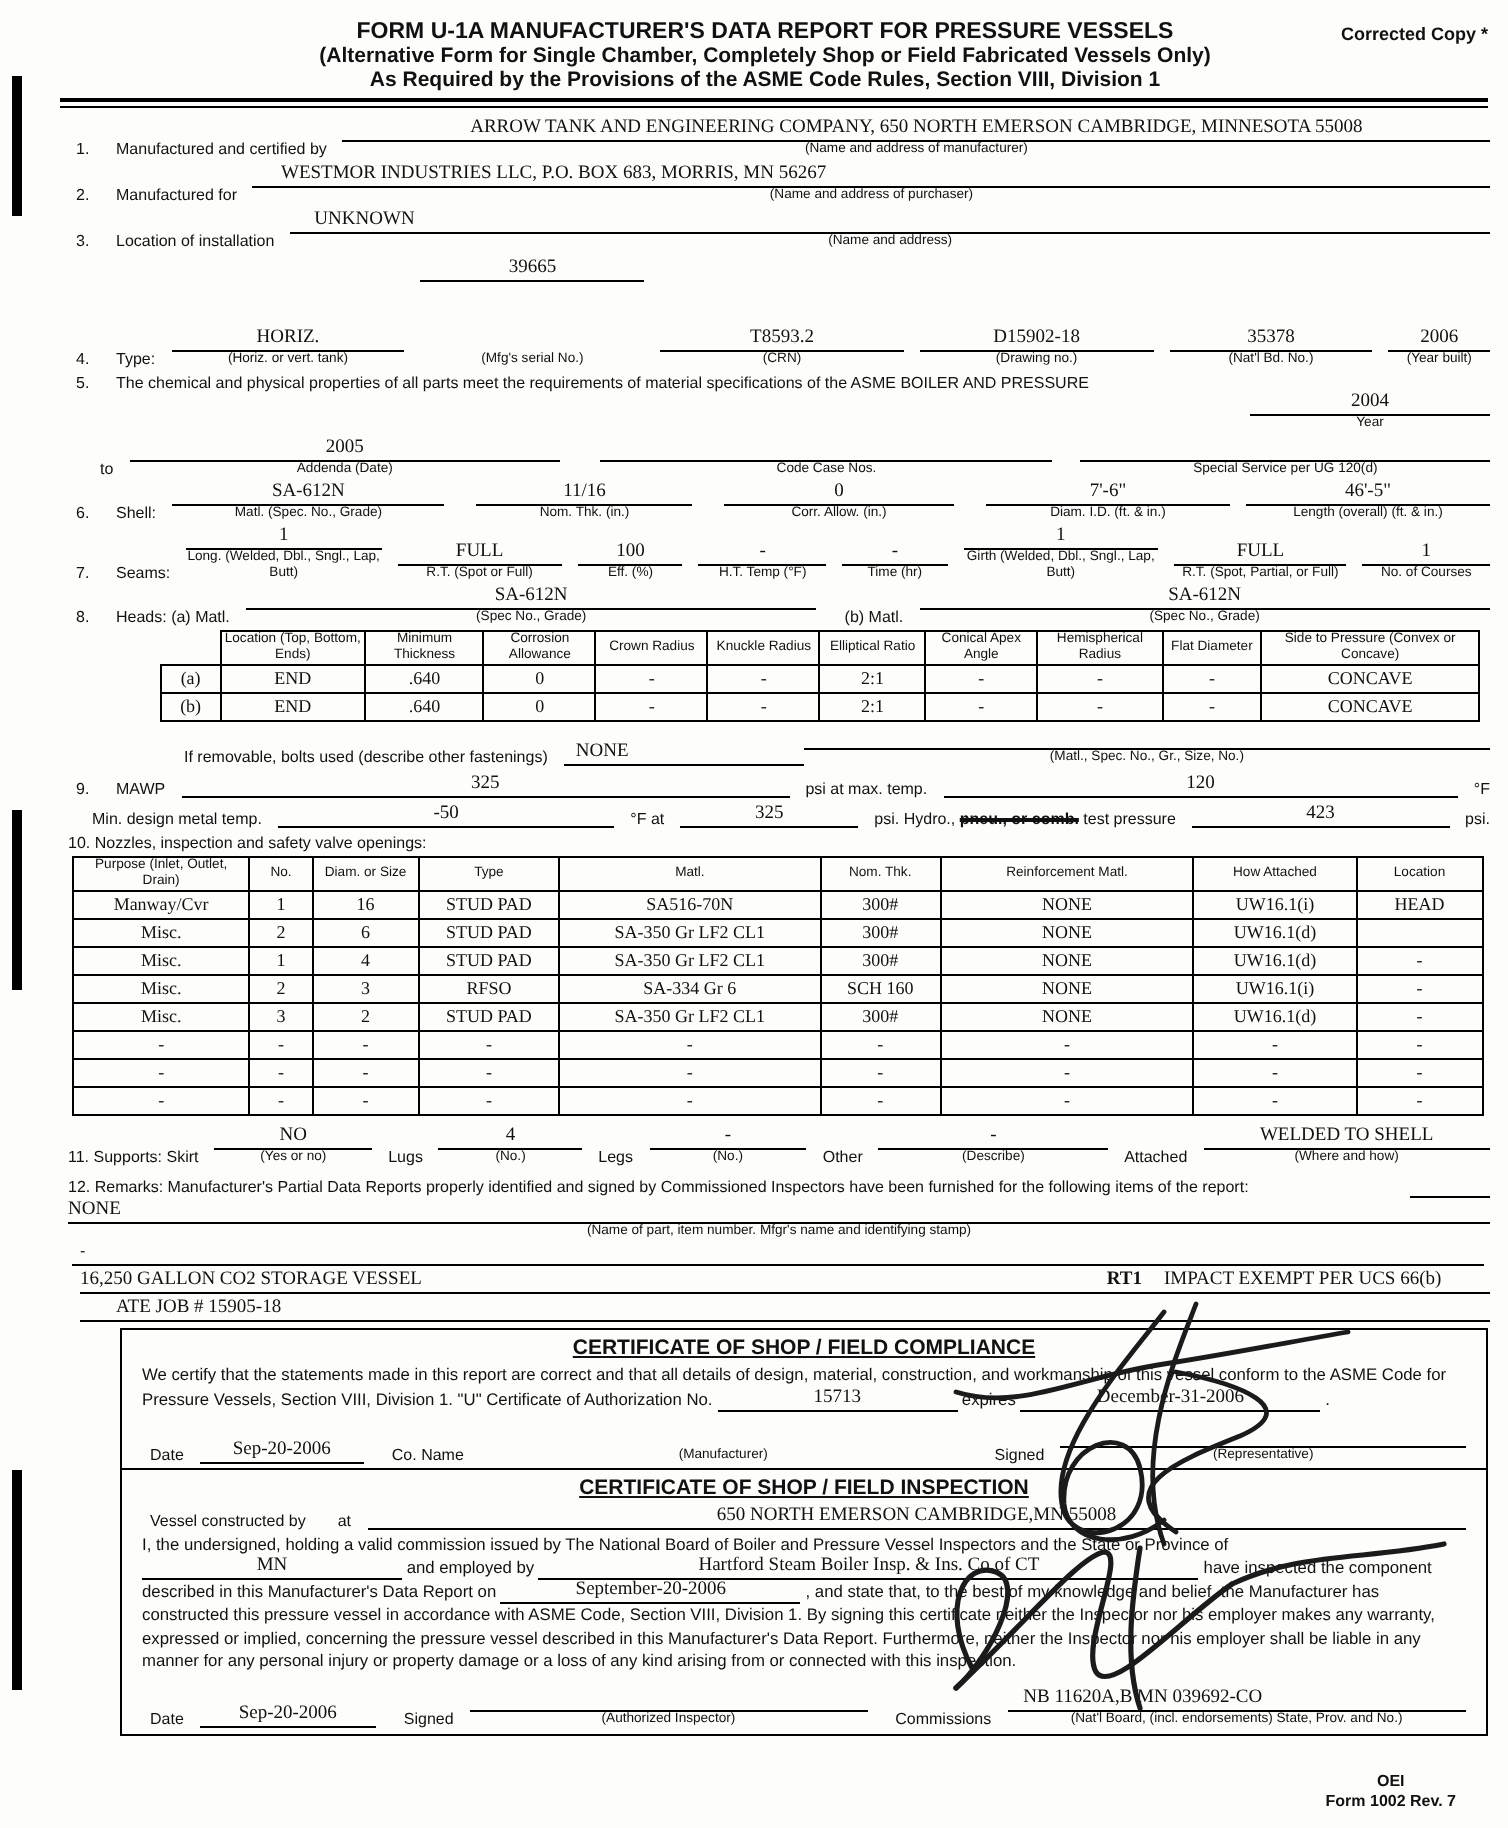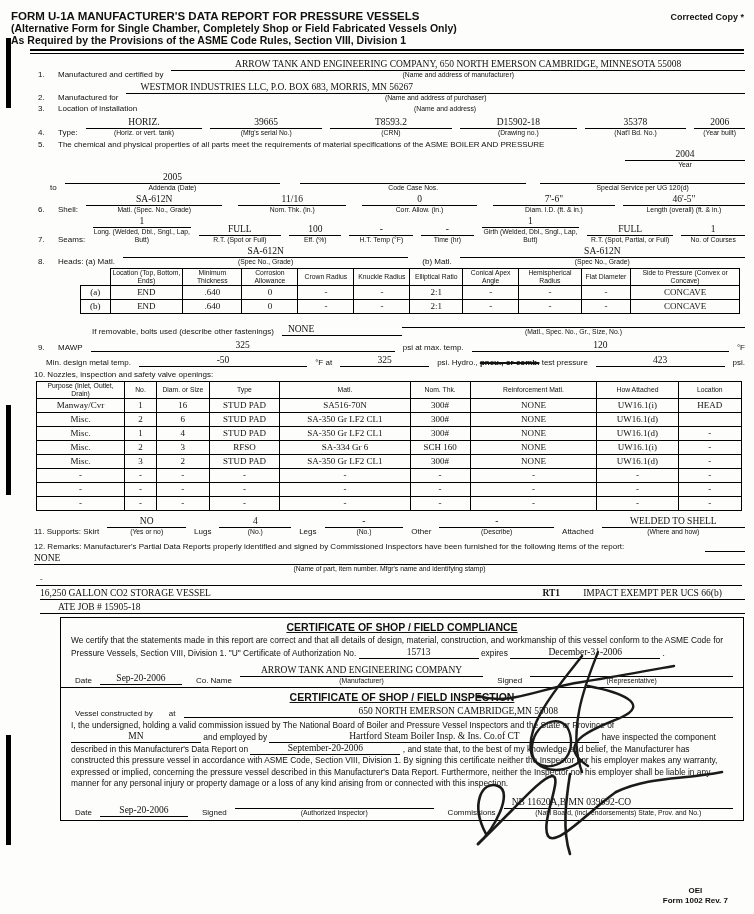--- a/index.html
+++ b/index.html
@@ -1,20 +1,20 @@
 <!DOCTYPE html>
 <html><head>
 <meta charset="utf-8">
 <style>
   html,body{margin:0;padding:0;background:#e8e8e8;}
   .page{position:relative;width:754px;height:914px;background:#fdfdfb;color:#111;
         font-family:"Liberation Sans",sans-serif;overflow:hidden;}
   .scan-edge{position:absolute;left:6px;width:5px;background:#000;}
   
-  .hdr{padding-top:10px;margin-left:11px;}
+  .hdr{padding-top:10px;text-align:center;margin-left:11px;}
   .hdr .t1{font-size:11.5px;font-weight:bold;}
   .hdr .t2{font-size:10.5px;font-weight:bold;}
   .hdr .t3{font-size:10.5px;font-weight:bold;}
   .corrected{position:absolute;top:12px;right:10px;font-size:9px;font-weight:bold;}
   .dbl-rule{margin:3px 10px 0 30px;border-top:2.5px solid #000;border-bottom:1px solid #000;height:2px;}
   
   .fr{display:flex;align-items:flex-end;margin:4px 9px 0 38px;}
   .num{flex:0 0 20px;font-size:8px;}
   .lbl{font-size:8px;white-space:nowrap;}
   .col{display:flex;flex-direction:column;}
@@ -75,34 +75,35 @@
         <span class="val u" style="text-align:left;padding-left:14px;">WESTMOR INDUSTRIES LLC, P.O. BOX 683, MORRIS, MN 56267</span>
       <span class="sub">(Name and address of purchaser)</span>
       </span>
   </div>
 
   <div class="fr" style="margin-top:2px;">
     <span class="num">3.</span>
     <span class="lbl">Location of installation</span>
     <span class="gap"></span>
     <span class="col grow">
+        <span class="val u" style="text-align:left;padding-left:12px;">UNKNOWN</span>
       <span class="sub">(Name and address)</span>
       </span>
   </div>
 
   <div class="fr" style="margin-top:3px;">
     <span class="num">4.</span>
     <span class="lbl">Type:</span>
     <span class="gap"></span>
     <span class="col" style="flex:1.15;">
         <span class="val u">HORIZ.</span>
         <span class="sub">(Horiz. or vert. tank)</span>
       </span>
     <span class="gap"></span>
-    <span class="col" style="flex:1.1;">
+    <span class="col" style="flex:1.1;gap:35px;">
         <span class="val u">39665</span>
         <span class="sub">(Mfg's serial No.)</span>
       </span>
     <span class="gap"></span>
     <span class="col" style="flex:1.2;">
         <span class="val u">T8593.2</span>
         <span class="sub">(CRN)</span>
       </span>
     <span class="gap"></span>
     <span class="col" style="flex:1.15;">
@@ -517,24 +518,24 @@
     <span class="sub">(Name of part, item number. Mfgr's name and identifying stamp)</span>
       </span>
   </div>
   <div class="fr" style="margin-left:40px;margin-top:1px;">
     <span class="lbl">-</span>
   </div>
 
   <div style="margin:2px 12px 0 36px;border-top:1px solid #000;"></div>
   <div class="fr" style="margin-top:1px;margin-left:40px;">
     <span class="col grow">
-        <span class="val u" style="text-align:left;display:flex;gap:0;">
+        <span class="val u" style="text-align:left;display:flex;gap:11px;">
       <span style="flex:0 0 380px;text-align:left;">16,250 GALLON CO2 STORAGE VESSEL</span>
       <span style="flex:0 0 140px;text-align:right;font-weight:bold;">RT1</span>
-      <span style="flex:1;text-align:center;">IMPACT EXEMPT PER UCS 66(b)</span>
+      <span style="flex:1;text-align:left;">IMPACT EXEMPT PER UCS 66(b)</span>
     </span>
       </span>
   </div>
   <div class="fr" style="margin-top:1px;margin-left:40px;">
     <span class="col grow">
         <span class="val u" style="text-align:left;padding-left:18px;">ATE JOB # 15905-18</span>
       </span>
   </div>
 
   <div class="cert">
@@ -550,21 +551,20 @@
     <div class="fr" style="margin:5px 10px 2px 14px;">
       <span class="lbl">Date</span>
       <span class="gap"></span>
       <span class="col" style="flex:0 0 82px;">
           <span class="val u">Sep-20-2006</span>
         </span>
       <span class="gap" style="flex:0 0 14px;"></span>
       <span class="lbl">Co. Name</span>
       <span class="gap"></span>
       <span class="col" style="flex:2.4;">
-          <span class="val u">ARROW TANK AND ENGINEERING COMPANY</span>
           <span class="sub">(Manufacturer)</span>
         </span>
       <span class="gap" style="flex:0 0 14px;"></span>
       <span class="lbl">Signed</span>
       <span class="gap"></span>
       <span class="col" style="flex:2;">
           <span class="val u">&nbsp;</span>
           <span class="sub">(Representative)</span>
         </span>
     </div>

